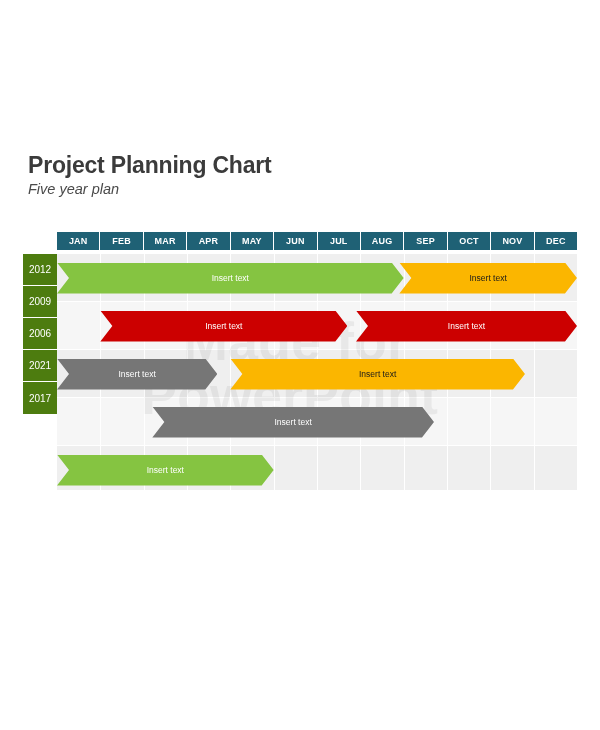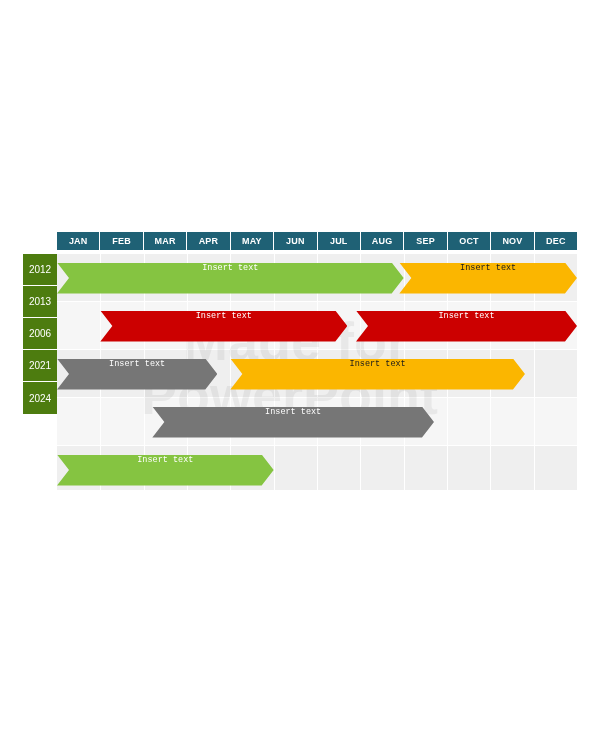--- a/index.html
+++ b/index.html
@@ -159,25 +159,24 @@
     left: 34px;
     top: 22px;
     width: 520px;
     height: 236px;
     z-index: 4;
   }
   .bar {
     position: absolute;
     height: 31px;
     display: flex;
-    align-items: flex-start;
+    align-items: center;
     justify-content: center;
     -webkit-clip-path: polygon(0 0, calc(100% - 12px) 0, 100% 50%, calc(100% - 12px) 100%, 0 100%, 12px 50%);
     clip-path: polygon(0 0, calc(100% - 12px) 0, 100% 50%, calc(100% - 12px) 100%, 0 100%, 12px 50%);
-    font-family: Liberation Mono, monospace;
   }
   .bar-label {
     font-size: 8.5px;
     color: #ffffff;
     white-space: nowrap;
   }
   .bar.dark-label .bar-label { color: #1a1a1a; }
 
   
   #legend {
@@ -200,20 +199,24 @@
   .legend-label {
     font-size: 9.5px;
     color: #2b2b2b;
   }
 </style>
 </head>
 <body>
 
 <div id="slide">
 
+  <div id="title-block">
+    <h1 id="page-title">Project Planning Chart</h1>
+    <p id="page-subtitle">Five year plan</p>
+  </div>
 
   <div id="chart-frame">
 
     <div id="plot-area">
         <div class="row-band" style="top: 0px;"></div>
         <div class="row-sep" style="top: 47px;"></div>
         <div class="row-band alt" style="top: 48px;"></div>
         <div class="row-sep" style="top: 95px;"></div>
         <div class="row-band" style="top: 96px;"></div>
         <div class="row-sep" style="top: 143px;"></div>
@@ -249,24 +252,24 @@
         <div class="month-cell">JUL</div>
         <div class="month-cell">AUG</div>
         <div class="month-cell">SEP</div>
         <div class="month-cell">OCT</div>
         <div class="month-cell">NOV</div>
         <div class="month-cell">DEC</div>
       </div>
 
     <div id="year-column">
         <div class="year-cell">2012</div>
-        <div class="year-cell">2013</div>
+        <div class="year-cell">2009</div>
         <div class="year-cell">2006</div>
         <div class="year-cell">2021</div>
-        <div class="year-cell">2024</div>
+        <div class="year-cell">2017</div>
       </div>
 
     <div id="bars-layer">
         <div class="bar" style="left: 0px; width: 346.667px; top: 8.5px; background: rgb(133, 196, 65);">
           <span class="bar-label">Insert text</span>
         </div>
         <div class="bar dark-label" style="left: 342.333px; width: 177.667px; top: 8.5px; background: rgb(251, 182, 0);">
           <span class="bar-label">Insert text</span>
         </div>
         <div class="bar" style="left: 43.3333px; width: 247px; top: 56.5px; background: rgb(204, 0, 0);">

